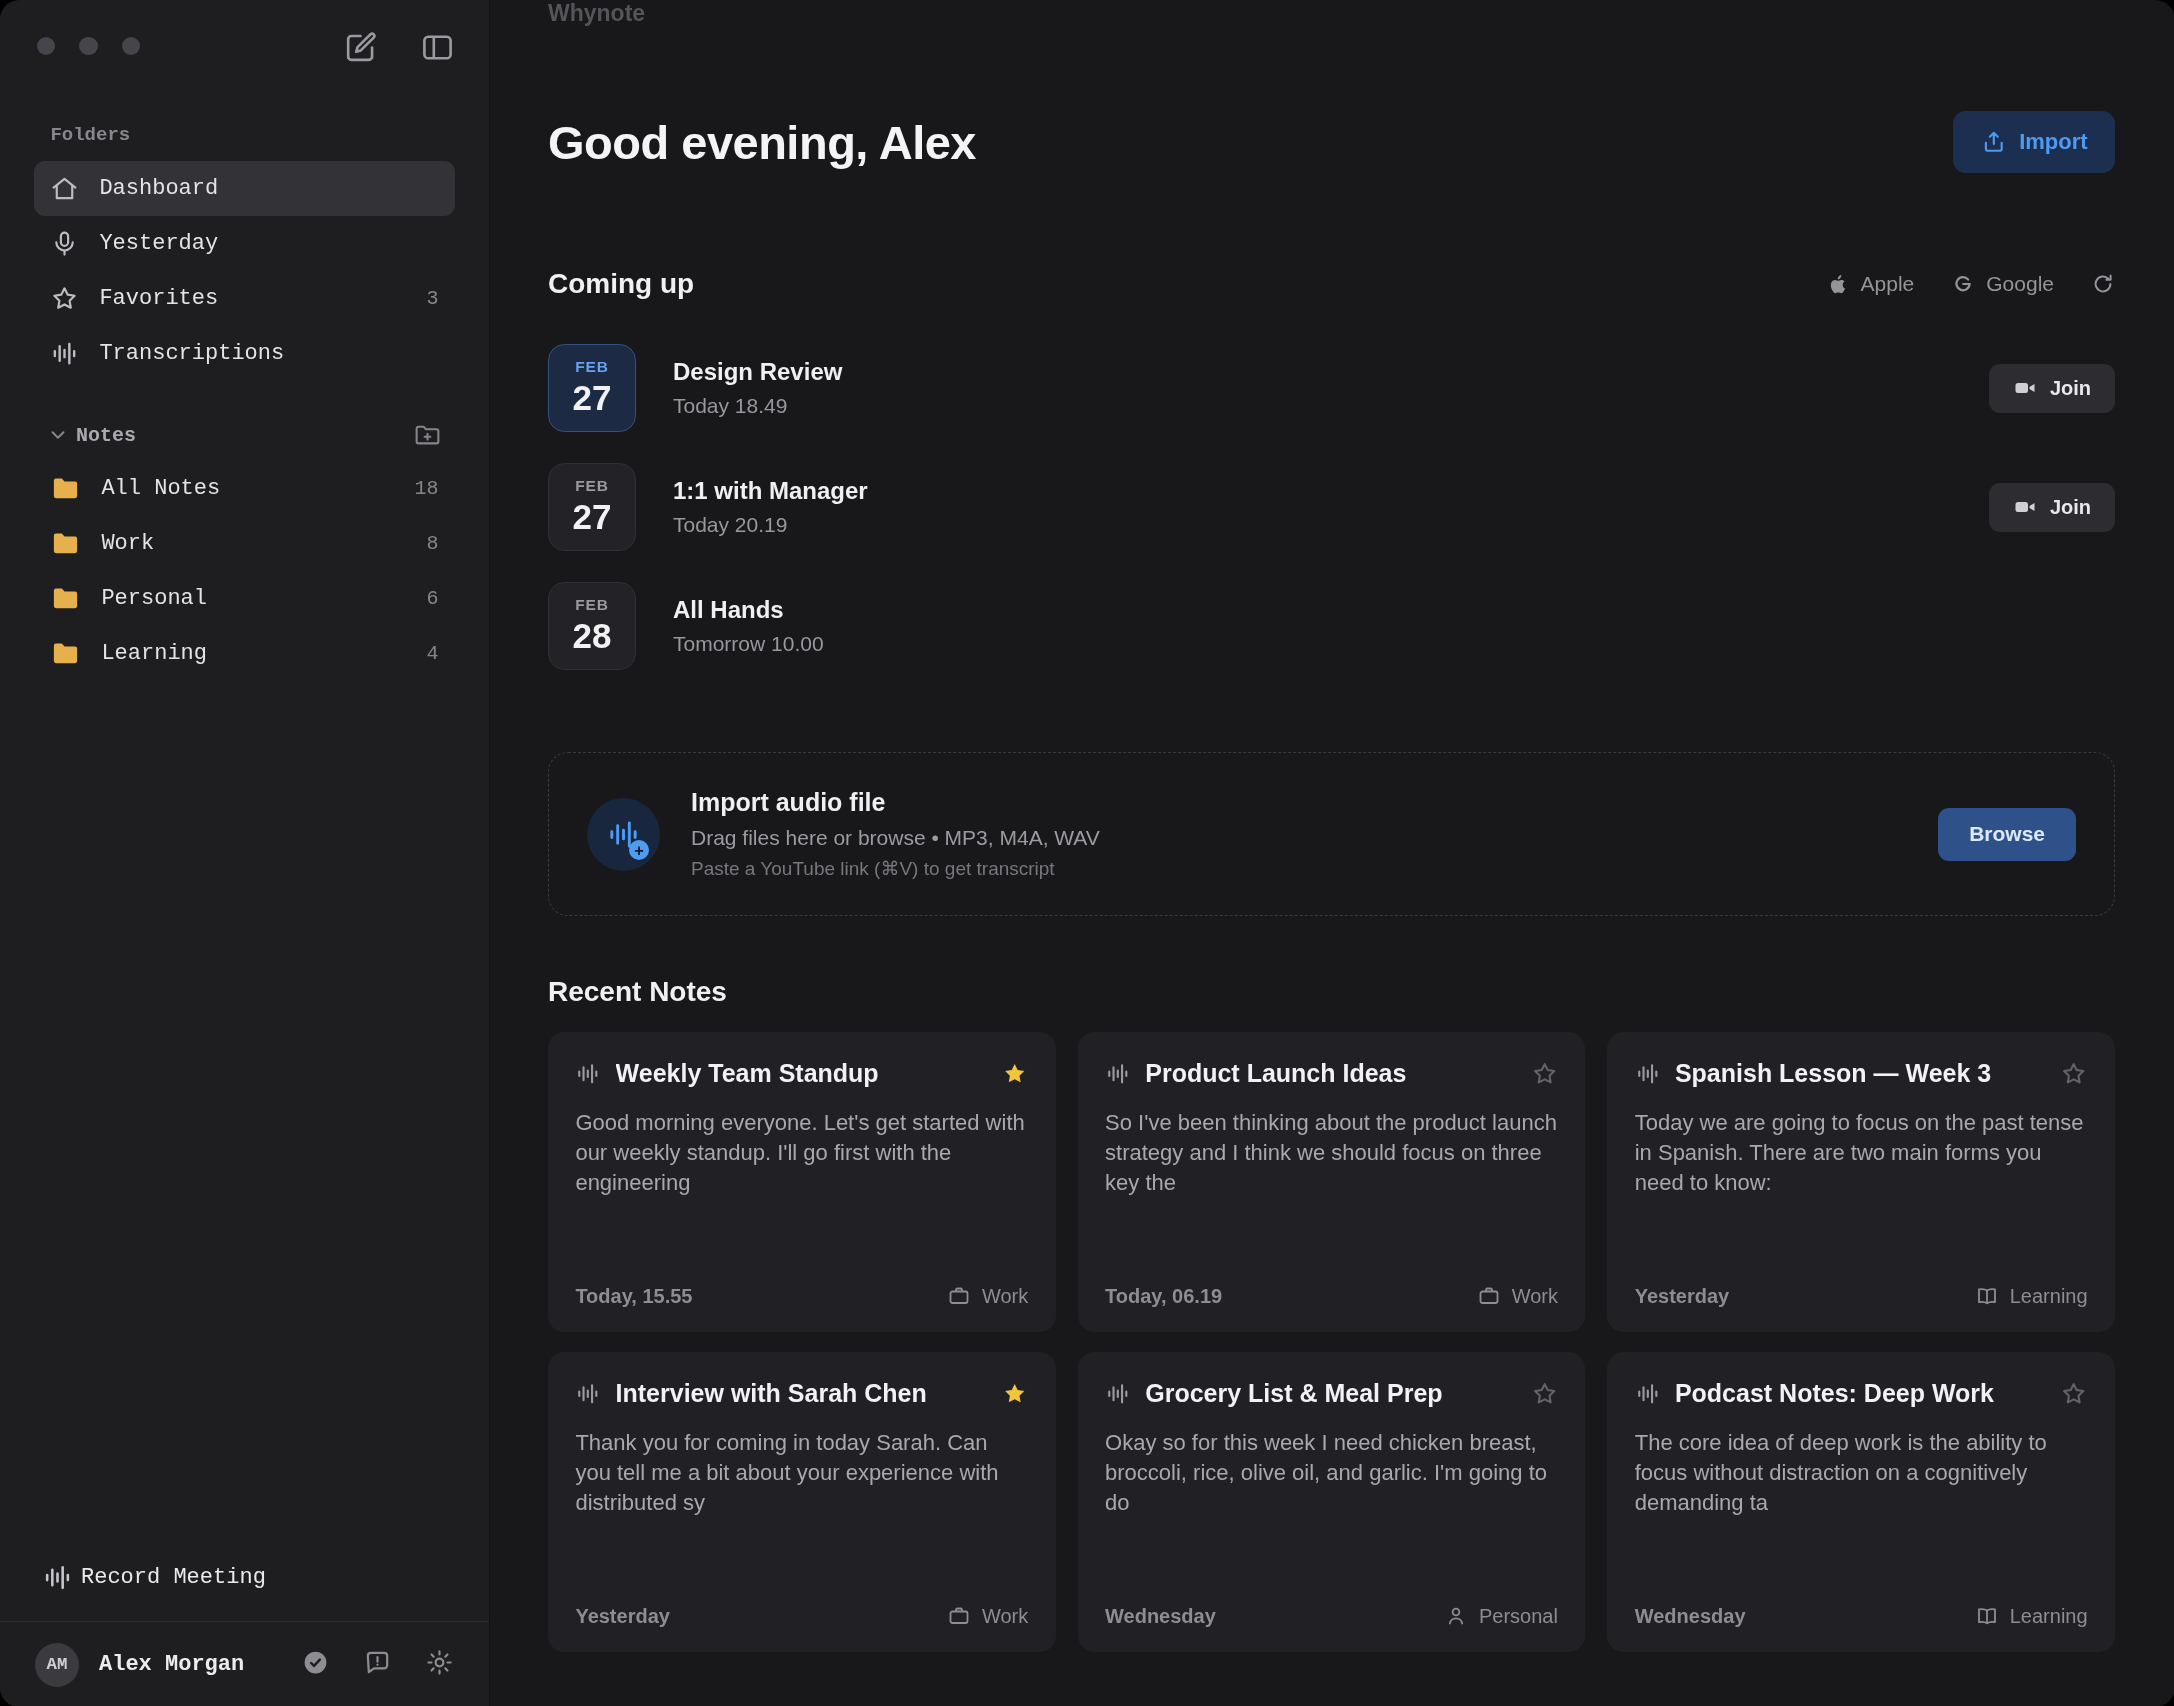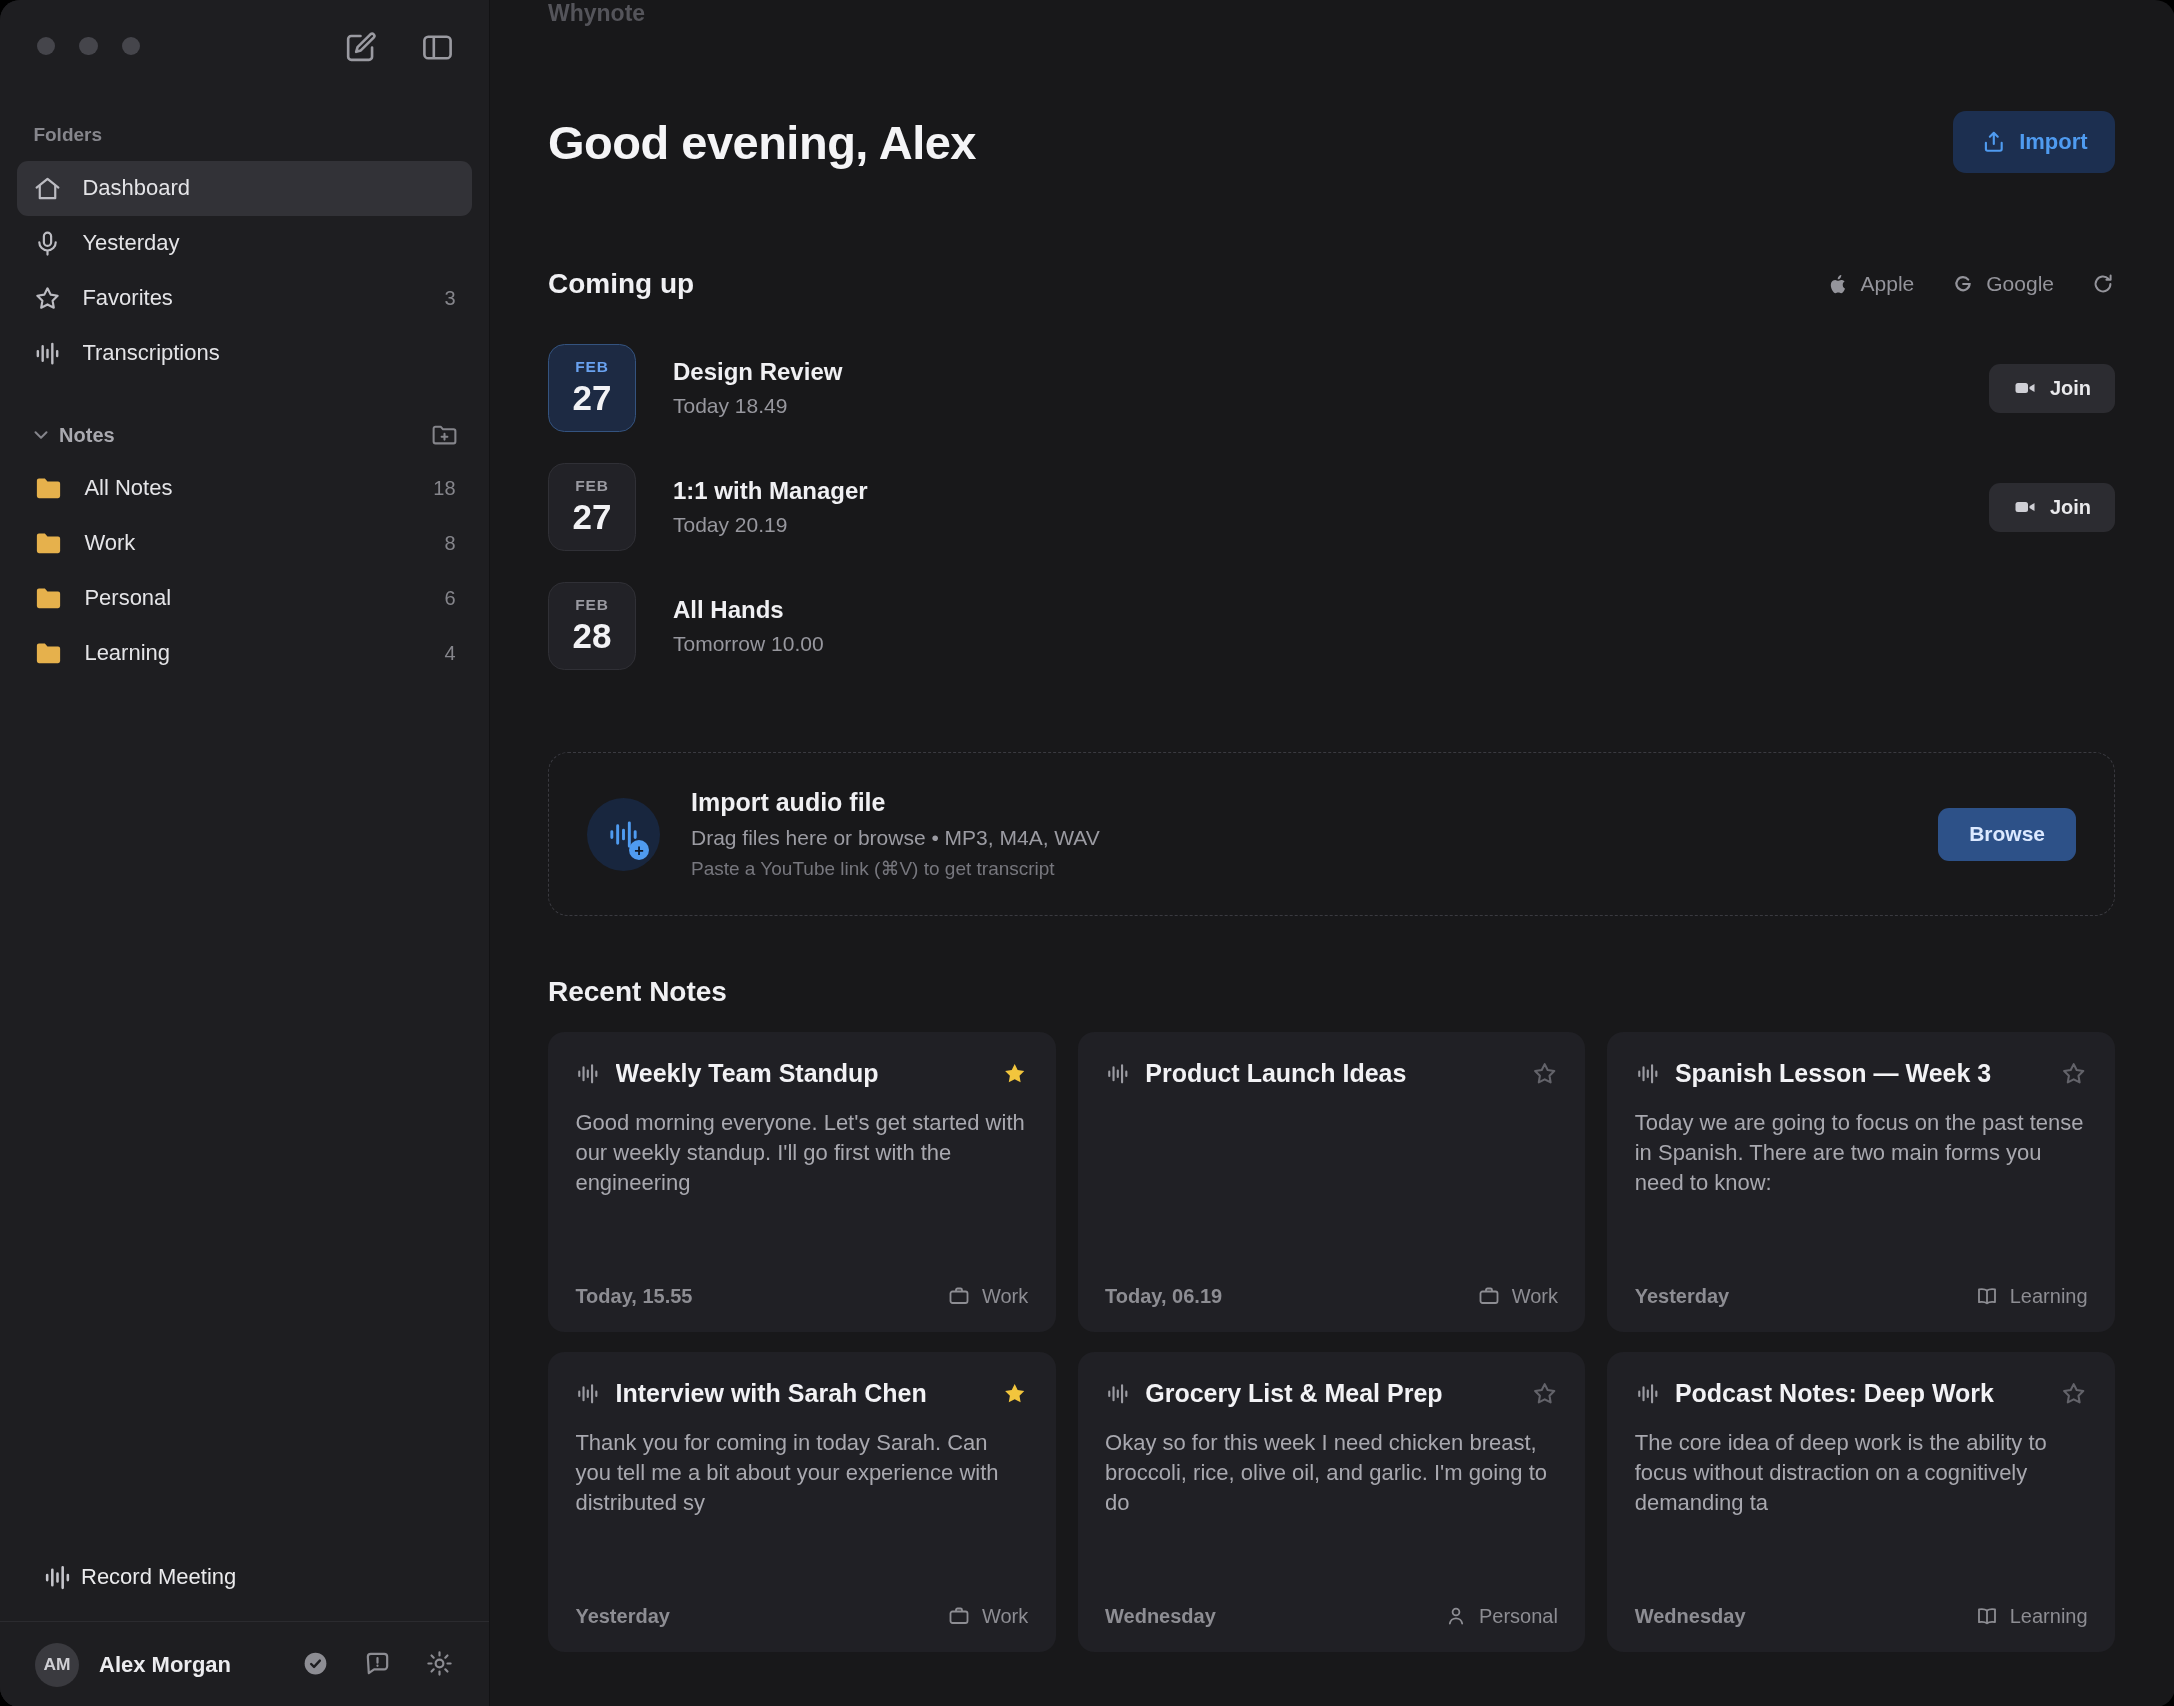--- a/index.html
+++ b/index.html
@@ -13,21 +13,22 @@
     overflow: hidden;
     position: relative;
   }
 
   
   .sidebar {
     width: 490px; flex: 0 0 490px;
     background: #1e1e21;
     border-right: 0.9px solid #121214;
     position: relative;
-    padding: 0 17px;
+    padding: 0 34px;
+    font-family: Liberation Mono, monospace;
   }
   .traffic-lights { position: absolute; top: 37px; left: 37px; display: flex; gap: 24px; }
   .light { width: 18.3px; height: 18.3px; border-radius: 50%; background: #45454b; }
   .sidebar-top-icons { position: absolute; top: 29px; right: 33px; display: flex; gap: 40px; color: #9a9aa1; }
   .sidebar-top-icons svg { width: 37px; height: 37px; }
 
   .section-label {
     color: #86868c; font-size: 19px; font-weight: 600;
     padding: 0 16.4px; margin-top: 124px; margin-bottom: 14.6px;
   }
@@ -464,20 +465,21 @@
       <div class="card">
         <div class="card-head">
           <span class="wave"><svg viewBox="0 0 24 24" fill="none" stroke="currentColor" stroke-width="2" stroke-linecap="round">
                 <path d="M4 10v4M8 6v12M12 9v6M16 4v16M20 10v4"></path>
               </svg></span>
           <span class="card-title">Product Launch Ideas</span>
           <span class="card-star star-off"><svg viewBox="0 0 24 24" fill="none" stroke="currentColor" stroke-width="1.8" stroke-linejoin="round">
                 <path d="M12 3.6l2.6 5.2 5.8.9-4.2 4.1 1 5.8L12 16.9l-5.2 2.7 1-5.8-4.2-4.1 5.8-.9z"></path>
               </svg></span>
         </div>
+        <div class="card-body">So I've been thinking about the product launch strategy and I think we should focus on three key the</div>
         <div class="card-foot">
           <span>Today, 06.19</span>
           <span class="card-tag">
             <svg viewBox="0 0 24 24" fill="none" stroke="currentColor" stroke-width="1.8" stroke-linejoin="round">
                 <rect x="3.5" y="7.5" width="17" height="11.5" rx="2"></rect>
                 <path d="M9 7.5V6a1.5 1.5 0 0 1 1.5-1.5h3A1.5 1.5 0 0 1 15 6v1.5"></path>
               </svg>
             <span>Work</span>
           </span>
         </div>

